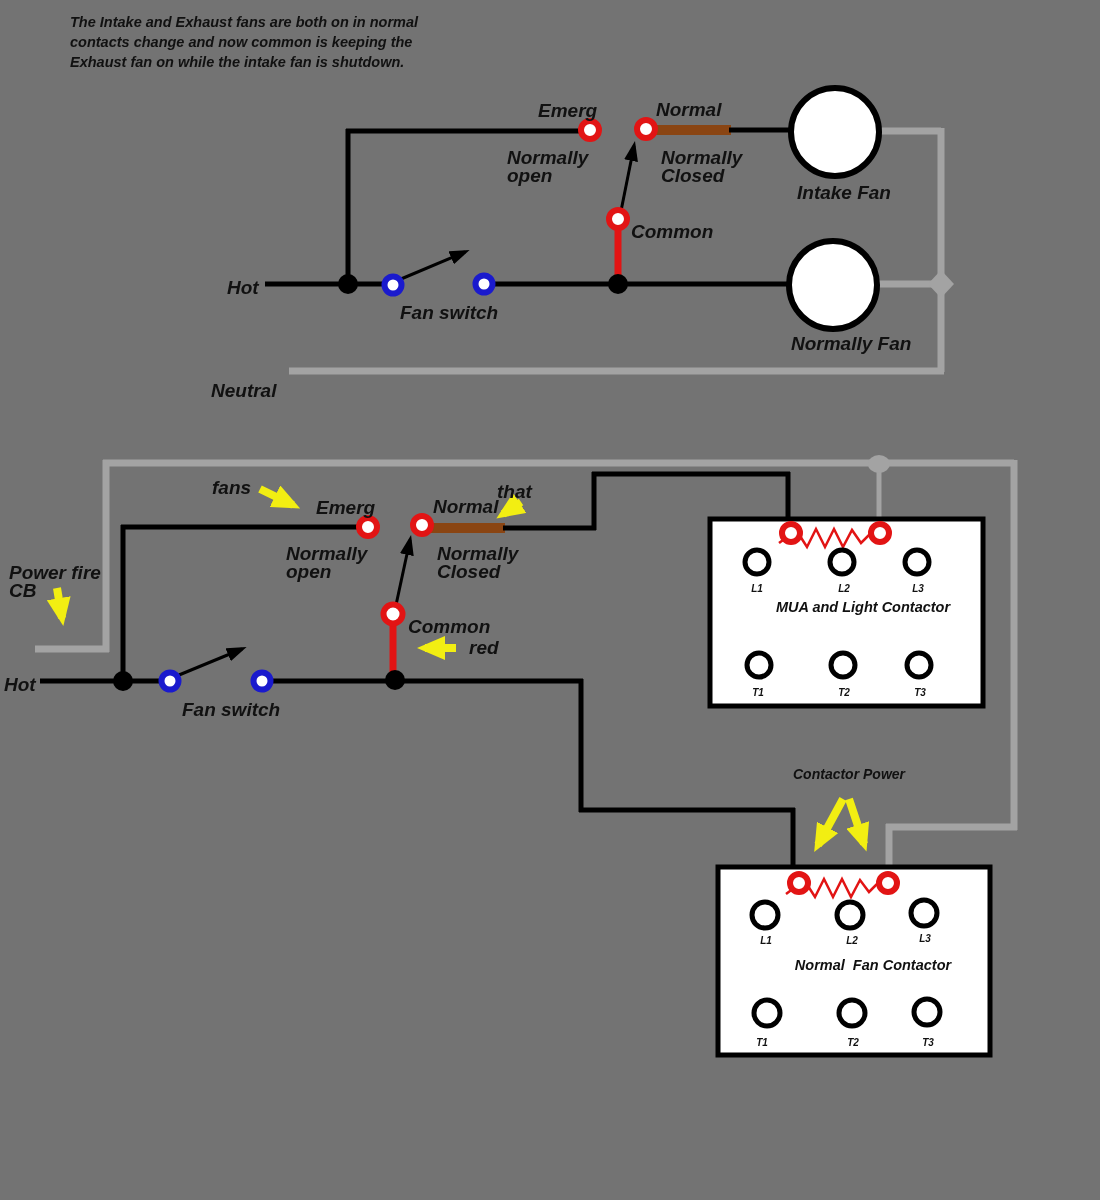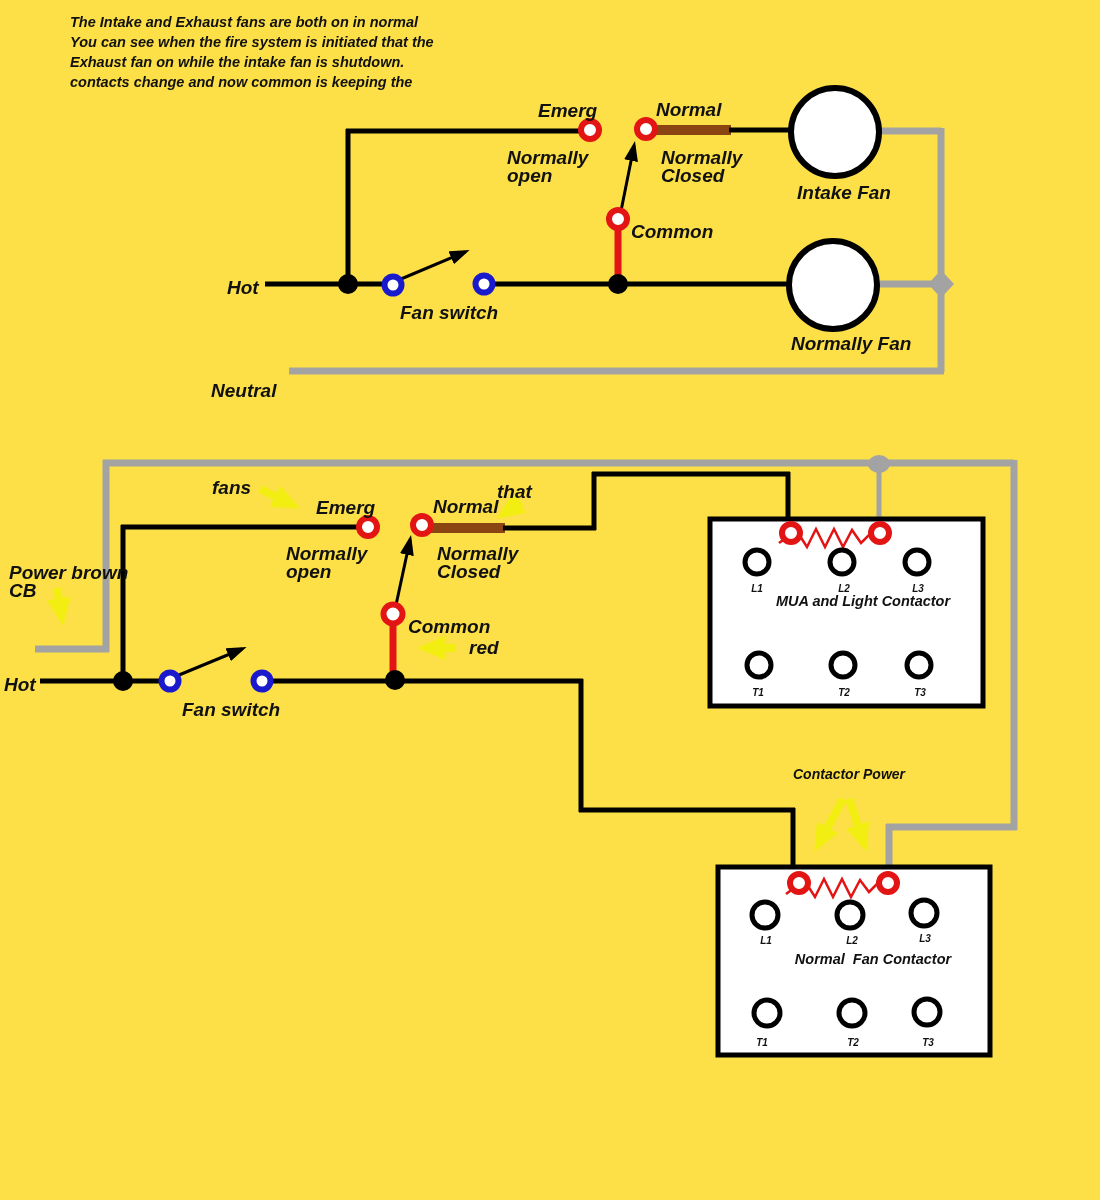--- a/index.html
+++ b/index.html
@@ -5,21 +5,21 @@
   :root{
     --wire-black:#000000;
     --wire-gray:#a3a3a3;
     --terminal-red:#e21414;
     --terminal-blue:#1a1acd;
     --wire-brown:#8a4513;
     --annotation-yellow:#f2ee12;
     --text:#111111;
   }
   html,body{margin:0;padding:0;background:#ffffff;}
-  #stage{position:relative;width:1100px;height:1200px;background:#fde047;overflow:hidden;
+  #stage{position:relative;width:1100px;height:1200px;background:#737373;overflow:hidden;
          font-family:"Liberation Sans",sans-serif;}
   #wires{position:absolute;left:0;top:0;}
   .wk{stroke:var(--wire-black);stroke-width:5;fill:none;}
   .wk3{stroke:var(--wire-black);stroke-width:3;fill:none;}
   .wg{stroke:var(--wire-gray);stroke-width:7;fill:none;}
   .wg5{stroke:var(--wire-gray);stroke-width:5;fill:none;}
   .wbr{stroke:var(--wire-brown);stroke-width:10;fill:none;}
   .wr{stroke:var(--terminal-red);stroke-width:7;fill:none;}
   .tr{stroke:var(--terminal-red);stroke-width:6;fill:#ffffff;}
   .tb{stroke:var(--terminal-blue);stroke-width:6;fill:#ffffff;}
@@ -31,21 +31,21 @@
   .coil{stroke:var(--terminal-red);stroke-width:2.5;fill:none;}
   .yarrow{stroke:var(--annotation-yellow);stroke-width:8;fill:none;}
   .mk-k{fill:var(--wire-black);}
   .mk-y{fill:var(--annotation-yellow);}
   .lbl{position:absolute;font-style:italic;font-weight:bold;font-size:19px;
        color:var(--text);white-space:nowrap;line-height:15px;}
   .note{position:absolute;left:70px;top:12px;}
   .note div{font-style:italic;font-weight:bold;font-size:14.5px;line-height:20px;color:var(--text);}
   .two div{line-height:18px;}
   .term{transform:translateX(-50%);font-size:10px;}
-  .cn{transform:translateX(-50%);font-size:14.5px;white-space:pre;}
+  .cn{transform:translateX(-50%);font-size:14.5px;white-space:pre;margin-top:6px;}
 </style>
 </head>
 <body>
 
 <div id="stage">
 
   <svg id="wires" width="1100" height="1200" viewBox="0 0 1100 1200">
     <defs>
       <marker id="ah-k" markerUnits="userSpaceOnUse" markerWidth="20" markerHeight="14" refX="15" refY="7" orient="auto">
         <path class="mk-k" d="M0,0 L20,7 L0,14 Z"></path>
@@ -144,23 +144,22 @@
     <line class="yarrow" x1="260" y1="489" x2="293" y2="505" marker-end="url(#ah-y)"></line>
     <line class="yarrow" x1="521" y1="502" x2="503" y2="514" marker-end="url(#ah-y)"></line>
     <line class="yarrow" x1="456" y1="648" x2="425" y2="648" marker-end="url(#ah-y)"></line>
     <line class="yarrow" x1="57" y1="588" x2="62" y2="618" marker-end="url(#ah-y)"></line>
     <line class="yarrow" x1="843" y1="799" x2="818" y2="845" marker-end="url(#ah-y)"></line>
     <line class="yarrow" x1="849" y1="799" x2="864" y2="844" marker-end="url(#ah-y)"></line>
   </svg>
 
   <div class="note">
     <div>The Intake and Exhaust fans are both on in normal</div>
-    <div>You can see when the fire system is initiated that the</div>
+    <div>contacts change and now common is keeping the</div>
     <div>Exhaust fan on while the intake fan is shutdown.</div>
-    <div>contacts change and now common is keeping the</div>
   </div>
 
   <div class="lbl" style="left:538px;top:103px">Emerg</div>
   <div class="lbl" style="left:656px;top:102px">Normal</div>
   <div class="lbl two" style="left:507px;top:149px">
     <div>Normally</div>
     <div>open</div>
   </div>
   <div class="lbl two" style="left:661px;top:149px">
     <div>Normally</div>
@@ -181,21 +180,21 @@
   </div>
   <div class="lbl" style="left:433px;top:499px">Normal</div>
   <div class="lbl" style="left:497px;top:484px">that</div>
   <div class="lbl two" style="left:437px;top:545px">
     <div>Normally</div>
     <div>Closed</div>
   </div>
   <div class="lbl" style="left:408px;top:619px">Common</div>
   <div class="lbl" style="left:469px;top:640px">red</div>
   <div class="lbl two" style="left:9px;top:564px">
-    <div>Power brown</div>
+    <div>Power fire</div>
     <div>CB</div>
   </div>
   <div class="lbl" style="left:4px;top:677px">Hot</div>
   <div class="lbl" style="left:182px;top:702px">Fan switch</div>
   <div class="lbl" style="left:793px;top:767px;font-size:14px">Contactor Power</div>
 
   <div class="lbl term" style="left:757px;top:581px">L1</div>
   <div class="lbl term" style="left:844px;top:581px">L2</div>
   <div class="lbl term" style="left:918px;top:581px">L3</div>
   <div class="lbl cn" style="left:863px;top:594px">MUA and Light Contactor</div>

